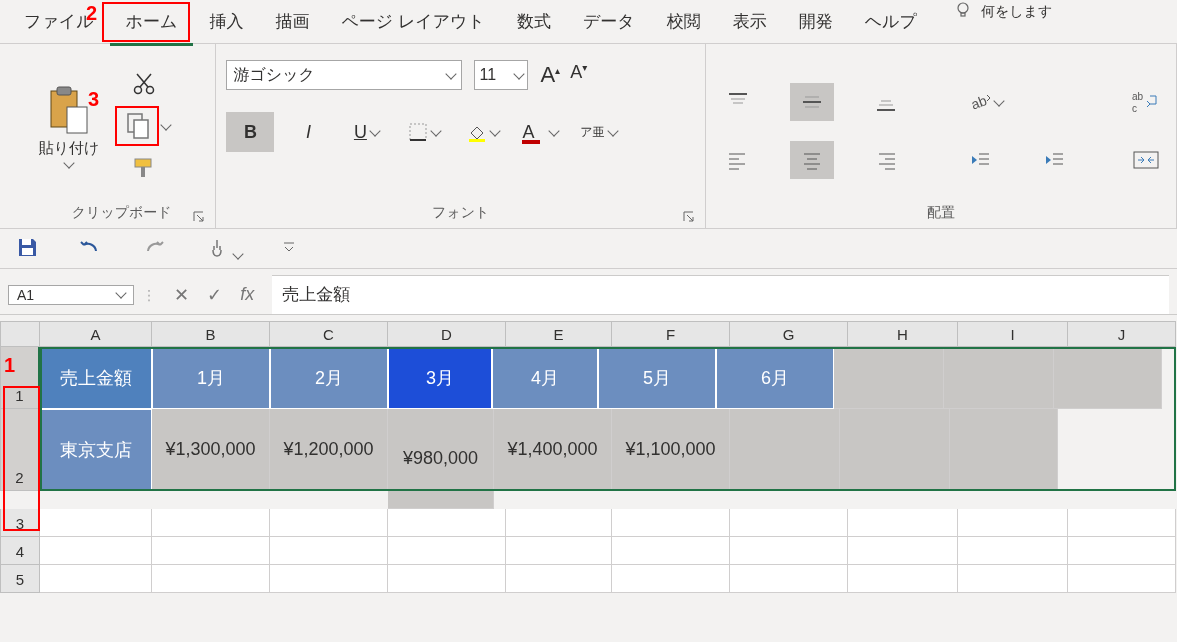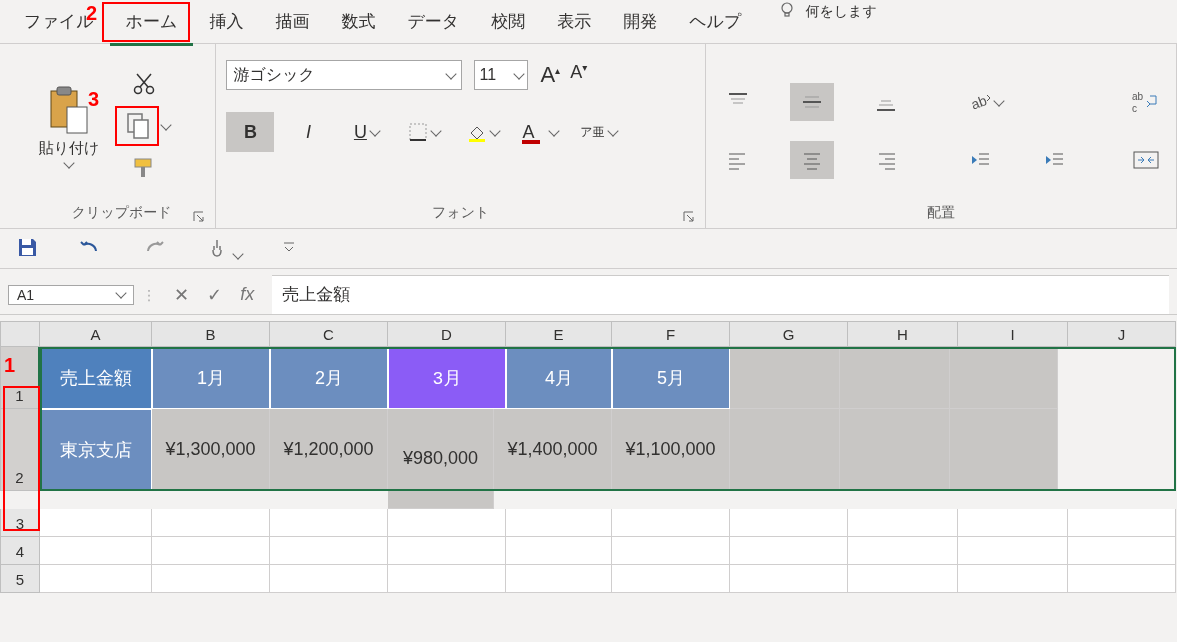--- a/index.html
+++ b/index.html
@@ -82,20 +82,21 @@
 <div class="ann-box" style="left:102px; top:2px; width:88px; height:40px;"></div>
 
 <div class="annotation" style="left:88px; top:88px;">3</div>
 <div class="ann-box" style="left:115px; top:106px; width:44px; height:40px;"></div>
 
 <div class="ribbon-tabs">
   <div class="ribbon-tab">ファイル</div>
   <div class="ribbon-tab active">ホーム</div>
   <div class="ribbon-tab">挿入</div>
   <div class="ribbon-tab">描画</div>
+  <div class="ribbon-tab">ページ レイアウト</div>
   <div class="ribbon-tab">数式</div>
   <div class="ribbon-tab">データ</div>
   <div class="ribbon-tab">校閲</div>
   <div class="ribbon-tab">表示</div>
   <div class="ribbon-tab">開発</div>
   <div class="ribbon-tab">ヘルプ</div>
   <div class="tellme">
     <span class="lightbulb">
       <svg width="20" height="20" viewBox="0 0 20 20">
           <circle cx="10" cy="8" r="5" fill="none" stroke="#666" stroke-width="1.2"></circle>
@@ -387,23 +388,24 @@
     <div class="colhead" style="width:110px;">H</div>
     <div class="colhead" style="width:110px;">I</div>
     <div class="colhead" style="width:108px;">J</div>
   </div>
 
   <div style="display:flex;">
     <div class="rowhead sel" style="height:62px;">1</div>
     <div class="cell hdr" style="width:112px; height:62px;">売上金額</div>
     <div class="cell hdr" style="width:118px; height:62px; background:#6c8ebf;">1月</div>
     <div class="cell hdr" style="width:118px; height:62px; background:#6c8ebf;">2月</div>
-    <div class="cell hdr" style="width:118px; height:62px; background:#8b5cf6;font-family:Liberation Mono, monospace;">3月</div>
+    <div class="cell hdr" style="width:104px; height:62px; background:#1d4ed8;">3月</div>
     <div class="cell hdr" style="width:106px; height:62px; background:#6c8ebf;">4月</div>
     <div class="cell hdr" style="width:118px; height:62px; background:#6c8ebf;">5月</div>
+    <div class="cell hdr" style="width:118px; height:62px; background:#6c8ebf;">6月</div>
     <div class="cell data" style="width:110px; height:62px;"></div>
     <div class="cell data" style="width:110px; height:62px;"></div>
     <div class="cell data" style="width:108px; height:62px;"></div>
   </div>
 
   <div style="display:flex;">
     <div class="rowhead sel" style="height:82px;">2</div>
     <div class="cell hdr" style="width:112px; height:82px; background:#6c8ebf;">東京支店</div>
     <div class="cell data" style="width:118px; height:82px;">¥1,300,000</div>
     <div class="cell data" style="width:118px; height:82px;">¥1,200,000</div>

